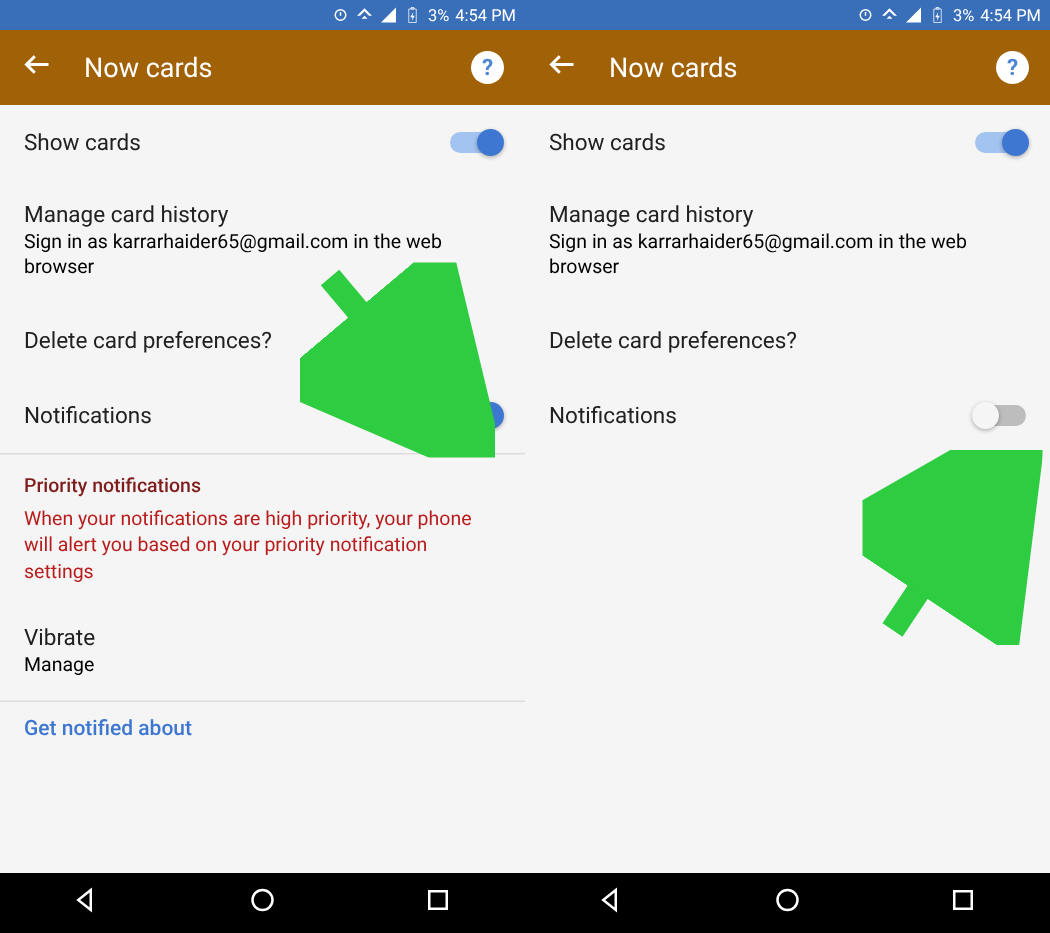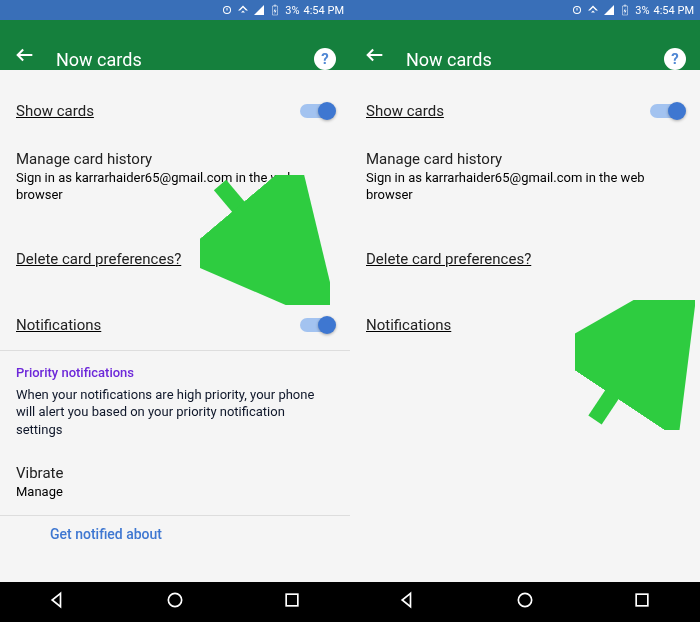--- a/index.html
+++ b/index.html
@@ -1,39 +1,39 @@
 <!DOCTYPE html>
 <html><head>
 <meta charset="utf-8">
 <style>
   * { box-sizing: border-box; margin: 0; padding: 0; }
   body { font-family: Roboto, Arial, sans-serif; background: #ccc; width: 700px; height: 622px; overflow: hidden; }
   .container { display: flex; width: 700px; height: 622px; }
   .phone { width: 350px; height: 622px; background: #f5f5f5; display: flex; flex-direction: column; position: relative; }
   .status-bar { height: 20px; background: #396fb8; color: #fff; font-size: 11px; display: flex; justify-content: flex-end; align-items: center; padding: 0 6px; gap: 4px; }
   .status-bar svg { width: 12px; height: 12px; fill: #fff; }
-  .header { height: 50px; background: #15803d; color: #fff; display: flex; align-items: flex-end; padding: 0 14px; gap: 20px; }
+  .header { height: 50px; background: #a16207; color: #fff; display: flex; align-items: center; padding: 0 14px; gap: 20px; }
   .header-title { font-size: 18px; font-weight: 400; flex: 1; }
   .help-icon { width: 22px; height: 22px; border-radius: 50%; background: #fff; color: #5087d4; display: flex; align-items: center; justify-content: center; font-weight: bold; font-size: 15px; }
   .content { flex: 1; overflow: hidden; padding: 0; }
   .row { padding: 14px 16px; display: flex; align-items: center; gap: 10px; }
   .row-body { flex: 1; }
   .row-title { font-size: 15px; color: #212121; }
   .row-sub { font-size: 13px; color: #000000; margin-top: 2px; line-height: 1.3; }
-  .row-tall { padding-top: 32px; padding-bottom: 16px; text-decoration: underline; }
+  .row-tall { padding-top: 16px; padding-bottom: 16px; }
   .toggle { position: relative; width: 34px; height: 14px; border-radius: 7px; flex-shrink: 0; }
   .toggle .knob { position: absolute; width: 18px; height: 18px; border-radius: 50%; top: -2px; box-shadow: 0 1px 3px rgba(0,0,0,.3); }
   .toggle.on { background: #a3c3f0; }
   .toggle.on .knob { background: #3e77d1; right: -2px; }
   .toggle.off { background: #bdbdbd; }
   .toggle.off .knob { background: #f5f5f5; left: -2px; }
   .divider { height: 1px; background: #ddd; margin: 0 0; }
-  .section-header { font-size: 13px; font-weight: 500; color: #6d28d9; padding: 14px 16px 6px; }
-  .section-desc { font-size: 13px; color: #0f172a; padding: 0 16px 12px; line-height: 1.35; }
-  .link { color: #3e77d1; font-size: 14px; font-weight: 500; padding: 10px 16px 6px; margin-left: 34px; }
+  .section-header { font-size: 13px; font-weight: 500; color: #7f1d1d; padding: 14px 16px 6px; }
+  .section-desc { font-size: 13px; color: #b91c1c; padding: 0 16px 12px; line-height: 1.35; }
+  .link { color: #3e77d1; font-size: 14px; font-weight: 500; padding: 10px 16px 6px; }
   .navbar { height: 40px; background: #000; display: flex; align-items: center; justify-content: space-around; }
   .navbar svg { width: 20px; height: 20px; stroke: #fff; fill: none; stroke-width: 2; }
   .arrow-annotation { position: absolute; z-index: 10; pointer-events: none; }
   .back-icon svg { width: 22px; height: 22px; stroke: #fff; fill: none; stroke-width: 2.2; }
 </style>
 </head>
 <body>
 
 <div class="container">
 

